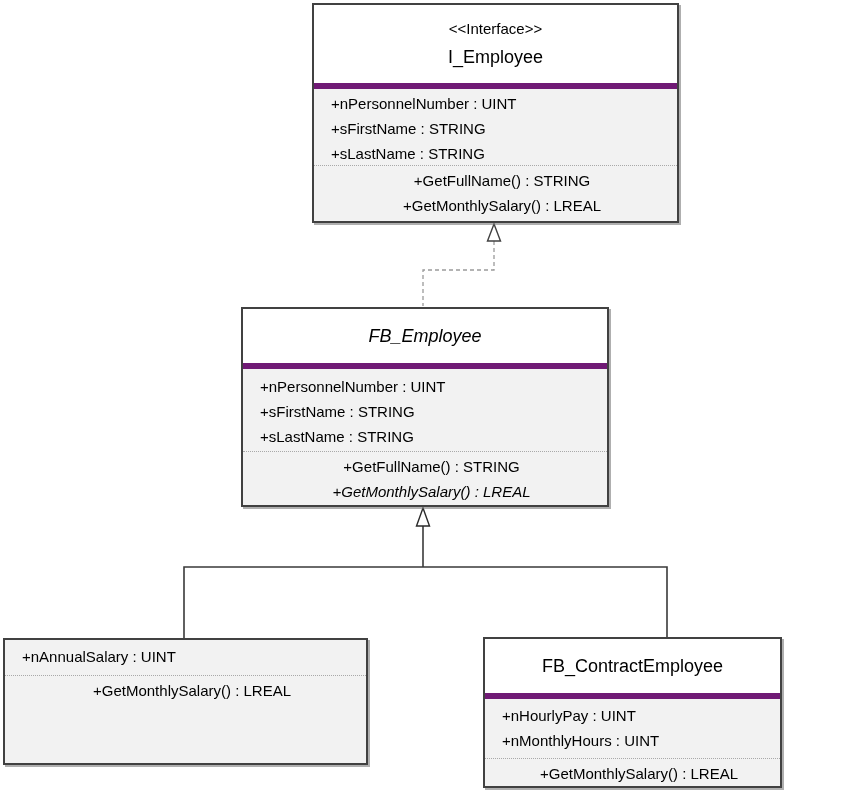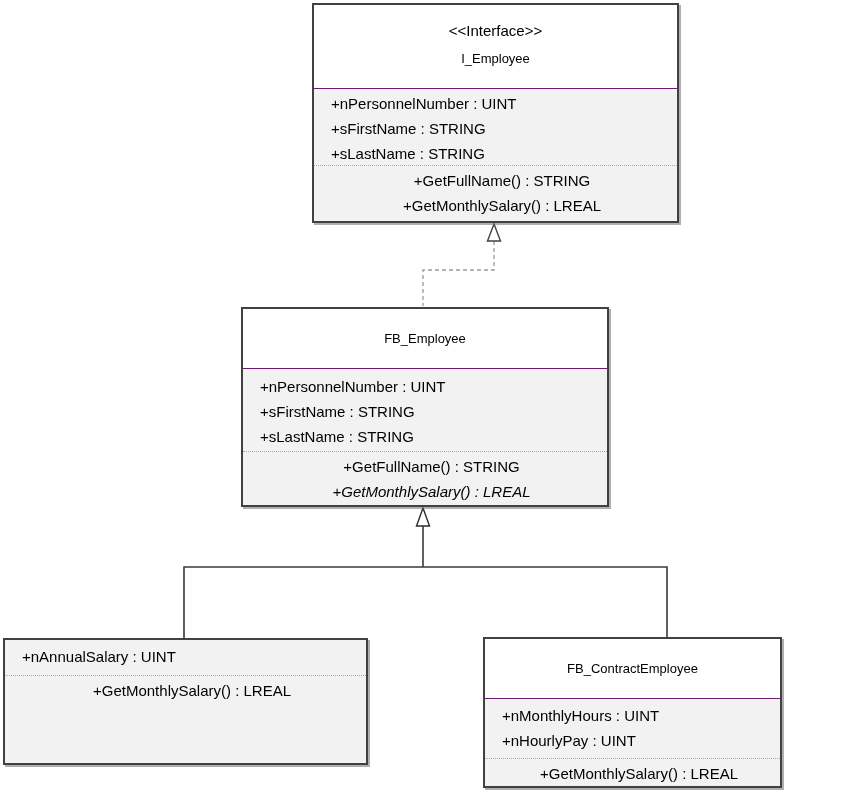--- a/index.html
+++ b/index.html
@@ -8,27 +8,27 @@
     font-family:"Liberation Sans",sans-serif;color:#000;
   }
   #connector-layer{position:absolute;left:0;top:0;z-index:0;}
   .uml-class{
     position:absolute;z-index:1;box-sizing:border-box;
     border:2px solid #414141;background:#f2f2f2;
     box-shadow:2px 2px 0 rgba(110,110,110,0.55);
     display:flex;flex-direction:column;
   }
   .hdr{
-    box-sizing:border-box;background:#ffffff;border-bottom:1px solid #701a75;
+    box-sizing:border-box;background:#ffffff;border-bottom:6px solid #701a75;
     display:flex;flex-direction:column;align-items:center;justify-content:center;
     gap:7px;flex:0 0 auto;
   }
   .stereo{font-size:15px;line-height:18px;}
-  .cname{font-size:13px;line-height:24px;}
-  .italic-name{text-align:center;}
+  .cname{font-size:18px;line-height:24px;}
+  .italic-name{font-style:italic;text-align:center;}
   .attrs{
     box-sizing:border-box;border-bottom:1px dotted #a9a9a9;background:#f2f2f2;
     padding:2px 4px 0 17px;flex:0 0 auto;
   }
   .methods{
     box-sizing:border-box;background:#f2f2f2;
     padding:2px 4px 0 17px;flex:1 1 auto;text-align:center;
   }
   .member{font-size:15px;line-height:25px;white-space:nowrap;}
   .italic{font-style:italic;}
@@ -86,21 +86,21 @@
     <div class="methods">
       <div class="member">+GetMonthlySalary() : LREAL</div>
     </div>
   </div>
 
   <div class="uml-class" style="left:483px;top:637px;width:299px;height:151px">
     <div class="hdr" style="height:60px">
       <div class="cname">FB_ContractEmployee</div>
     </div>
     <div class="attrs" style="height:60px;padding-top:4px">
+      <div class="member">+nHourlyPay : UINT</div>
       <div class="member">+nMonthlyHours : UINT</div>
-      <div class="member">+nHourlyPay : UINT</div>
     </div>
     <div class="methods">
       <div class="member">+GetMonthlySalary() : LREAL</div>
     </div>
   </div>
 
 </div>
 
 </body></html>

